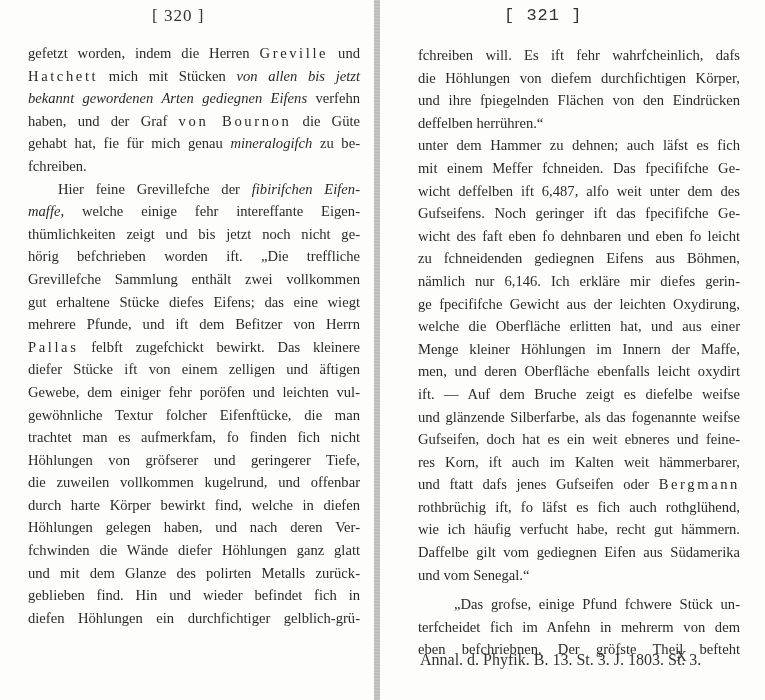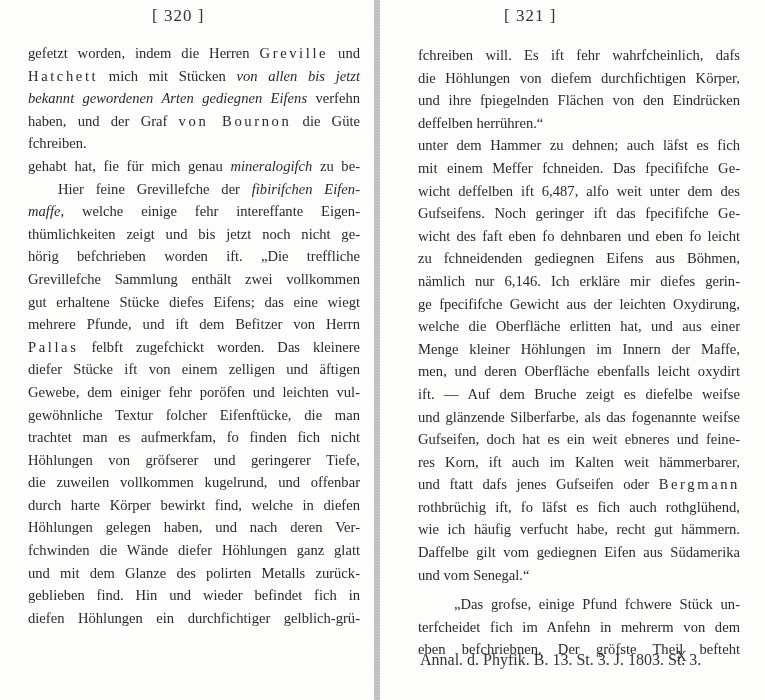--- a/index.html
+++ b/index.html
@@ -18,21 +18,21 @@
   .page-right { left: 380px; width: 385px; }
   .spine {
     position: absolute; left: 374px; top: 0; width: 6px; height: 700px;
     background: repeating-linear-gradient(180deg, #b9b9b9 0px, #d8d8d8 1px, #a8a8a8 2px, #cfcfcf 3px);
   }
   .page-number {
     position: absolute; top: 6px; font-size: 17px; letter-spacing: 1px; color: #333;
     white-space: pre;
   }
   .page-left .page-number { left: 152px; }
-  .page-right .page-number { left: 124px; }
+  .page-right .page-number { left: 124px; font-family: Liberation Mono, monospace; }
   .text {
     position: absolute; font-size: 14.6px; line-height: 22.6px;
   }
   .page-left .text { left: 28px; top: 42px; width: 332px; }
   .page-right .text { left: 38px; top: 44px; width: 322px; }
   .line { display: block; white-space: nowrap; text-align: justify; text-align-last: justify; height: 22.6px; }
   .line.last { text-align-last: left; }
   .line.indent { padding-left: 30px; }
   .page-right .line.indent { padding-left: 36px; }
   .line.gap { margin-top: 7px; }
@@ -48,30 +48,30 @@
 </head>
 <body>
 
 <div class="page page-left">
   <div class="page-number">[ 320 ]</div>
   <div class="text">
       <span class="line"><span>gefetzt worden, indem die Herren </span><span class="sp">Greville</span><span> und</span></span>
       <span class="line"><span class="sp">Hatchett</span><span> mich mit Stücken </span><span class="it">von allen bis jetzt</span></span>
       <span class="line"><span class="it">bekannt gewordenen Arten gediegnen Eifens</span><span> verfehn</span></span>
       <span class="line"><span>haben, und der Graf </span><span class="sp">von Bournon</span><span> die Güte</span></span>
+      <span class="line"><span>gehabt hat, fie für mich genau </span><span class="it">mineralogifch</span><span> zu be-</span></span>
       <span class="line last"><span>fchreiben.</span></span>
-      <span class="line"><span>gehabt hat, fie für mich genau </span><span class="it">mineralogifch</span><span> zu be-</span></span>
       <span class="line indent"><span>Hier feine Grevillefche der </span><span class="it">fibirifchen Eifen-</span></span>
       <span class="line"><span class="it">maffe</span><span>, welche einige fehr intereffante Eigen-</span></span>
       <span class="line"><span>thümlichkeiten zeigt und bis jetzt noch nicht ge-</span></span>
       <span class="line"><span>hörig befchrieben worden ift. „Die treffliche</span></span>
       <span class="line"><span>Grevillefche Sammlung enthält zwei vollkommen</span></span>
       <span class="line"><span>gut erhaltene Stücke diefes Eifens; das eine wiegt</span></span>
       <span class="line"><span>mehrere Pfunde, und ift dem Befitzer von Herrn</span></span>
-      <span class="line"><span class="sp">Pallas</span><span> felbft zugefchickt worden. Das kleinere</span></span>
+      <span class="line"><span class="sp">Pallas</span><span> felbft zugefchickt bewirkt. Das kleinere</span></span>
       <span class="line"><span>diefer Stücke ift von einem zelligen und äftigen</span></span>
       <span class="line"><span>Gewebe, dem einiger fehr poröfen und leichten vul-</span></span>
       <span class="line"><span>gewöhnliche Textur folcher Eifenftücke, die man</span></span>
       <span class="line"><span>trachtet man es aufmerkfam, fo finden fich nicht</span></span>
       <span class="line"><span>Höhlungen von gröfserer und geringerer Tiefe,</span></span>
       <span class="line"><span>die zuweilen vollkommen kugelrund, und offenbar</span></span>
       <span class="line"><span>durch harte Körper bewirkt find, welche in diefen</span></span>
       <span class="line"><span>Höhlungen gelegen haben, und nach deren Ver-</span></span>
       <span class="line"><span>fchwinden die Wände diefer Höhlungen ganz glatt</span></span>
       <span class="line"><span>und mit dem Glanze des polirten Metalls zurück-</span></span>

